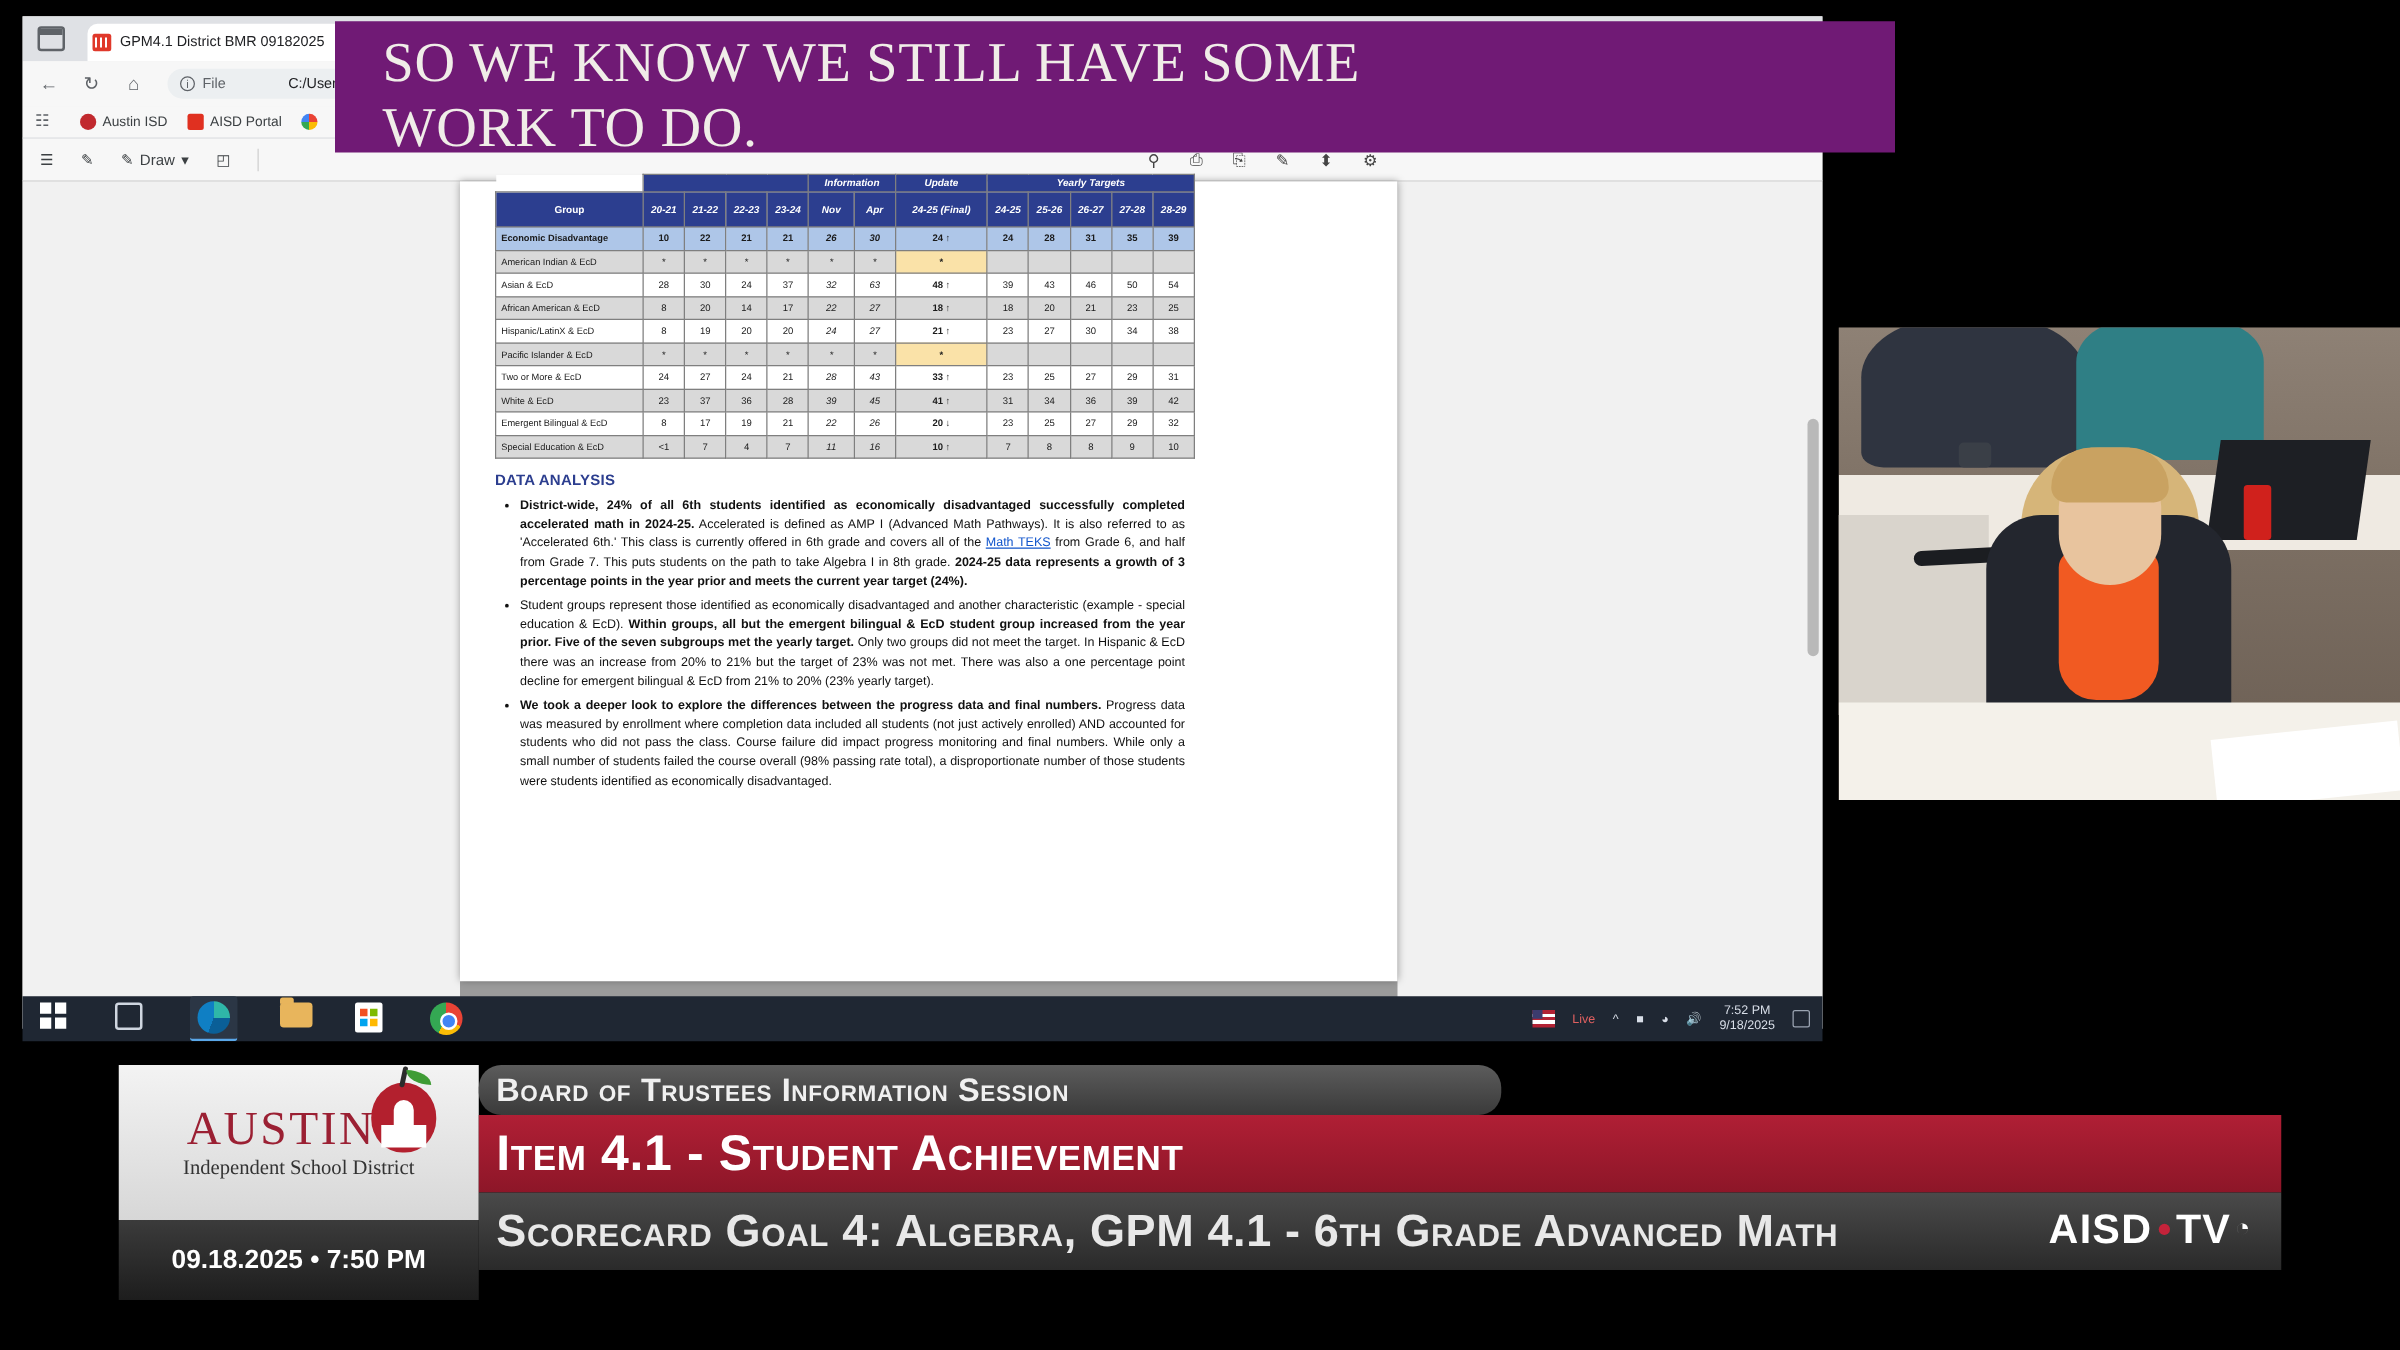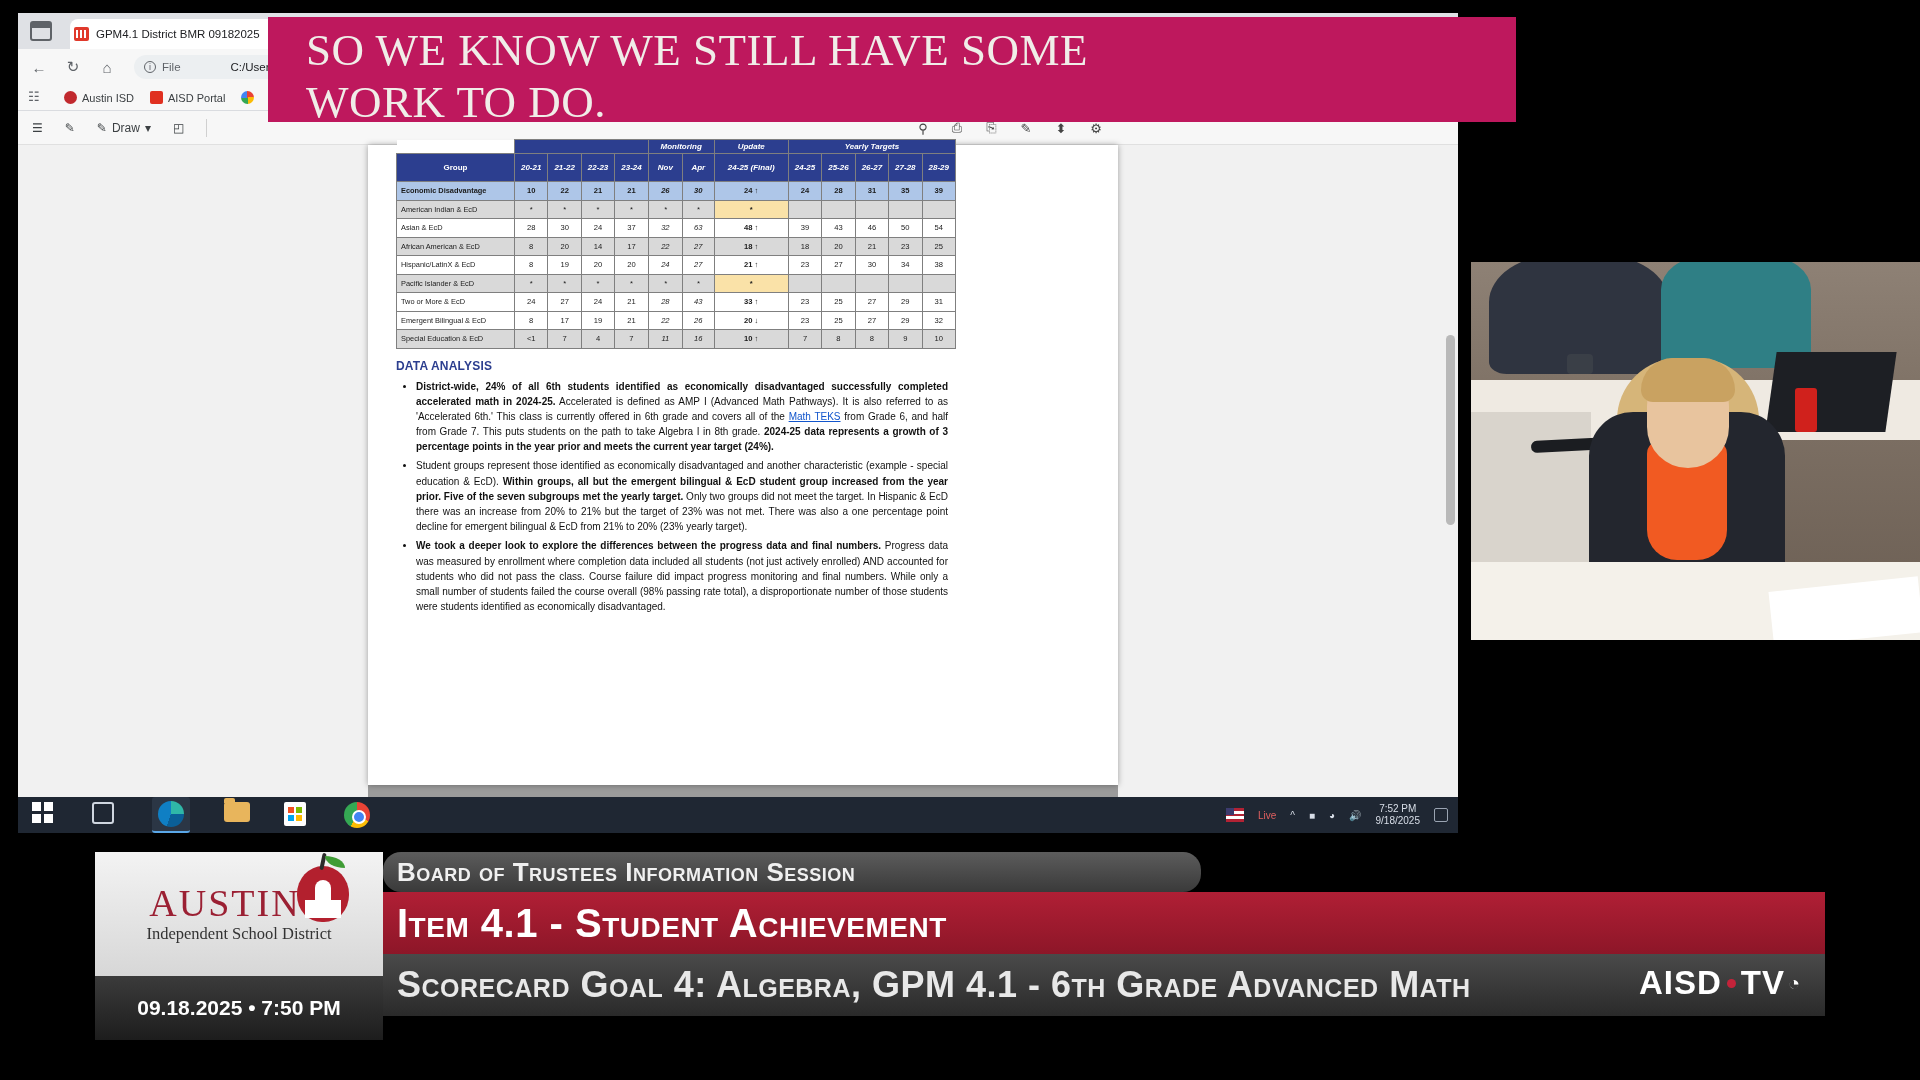--- a/index.html
+++ b/index.html
@@ -138,21 +138,21 @@
     letter-spacing: .2px;
   }
   ul.analysis { margin: 0 0 0 22px; padding-left: 16px; width: 548px; }
   ul.analysis li { font-size: 10px; line-height: 1.52; color: #111; text-align: justify; margin-bottom: 4px; }
   ul.analysis li b { font-weight: bold; }
   .lnk { color: #1155cc; text-decoration: underline; }
 
   
   #caption {
     position: absolute; left: 268px; top: 17px; width: 1248px; height: 105px;
-    background: #be185d; color: #f0ede8;
+    background: #701a75; color: #f0ede8;
     font-family: "Liberation Serif", serif; font-size: 45px; line-height: 1.15;
     padding: 8px 18px 0 38px; letter-spacing: .5px;
   }
 
   
   #speaker {
     position: absolute; left: 1471px; top: 262px; width: 449px; height: 378px;
     overflow: hidden; background: #6d6258;
   }
   .sp-wallL { position:absolute; left:0; top:0; width:100%; height:100%;
@@ -365,21 +365,21 @@
           <span>⬍</span>
           <span>⚙</span>
         </div>
 
         <div class="doc">
           <table class="scoretable">
             <thead>
               <tr class="hdr-band">
                 <th class="blank"></th>
                 <th colspan="4">&nbsp;</th>
-                <th colspan="2">Monitoring</th>
+                <th colspan="2">Information</th>
                 <th>Update</th>
                 <th colspan="5">Yearly Targets</th>
               </tr>
               <tr class="hdr-row">
                 <th class="grp" style="width:118px">Group</th>
                 <th>20-21</th>
                 <th>21-22</th>
                 <th>22-23</th>
                 <th>23-24</th>
                 <th>Nov</th>
@@ -491,20 +491,35 @@
                   <td class="">21</td>
                   <td class="mon mleft">28</td>
                   <td class="mon">43</td>
                   <td class="final">33 ↑</td>
                   <td class="">23</td>
                   <td class="">25</td>
                   <td class="">27</td>
                   <td class="">29</td>
                   <td class="">31</td>
                 </tr>
+                <tr class="r-alt">
+                  <td class="grp">White  &amp; EcD</td>
+                  <td class="">23</td>
+                  <td class="">37</td>
+                  <td class="">36</td>
+                  <td class="">28</td>
+                  <td class="mon mleft">39</td>
+                  <td class="mon">45</td>
+                  <td class="final">41 ↑</td>
+                  <td class="">31</td>
+                  <td class="">34</td>
+                  <td class="">36</td>
+                  <td class="">39</td>
+                  <td class="">42</td>
+                </tr>
                 <tr class="r-w">
                   <td class="grp">Emergent Bilingual  &amp; EcD</td>
                   <td class="">8</td>
                   <td class="">17</td>
                   <td class="">19</td>
                   <td class="">21</td>
                   <td class="mon mleft">22</td>
                   <td class="mon">26</td>
                   <td class="final">20 ↓</td>
                   <td class="">23</td>

